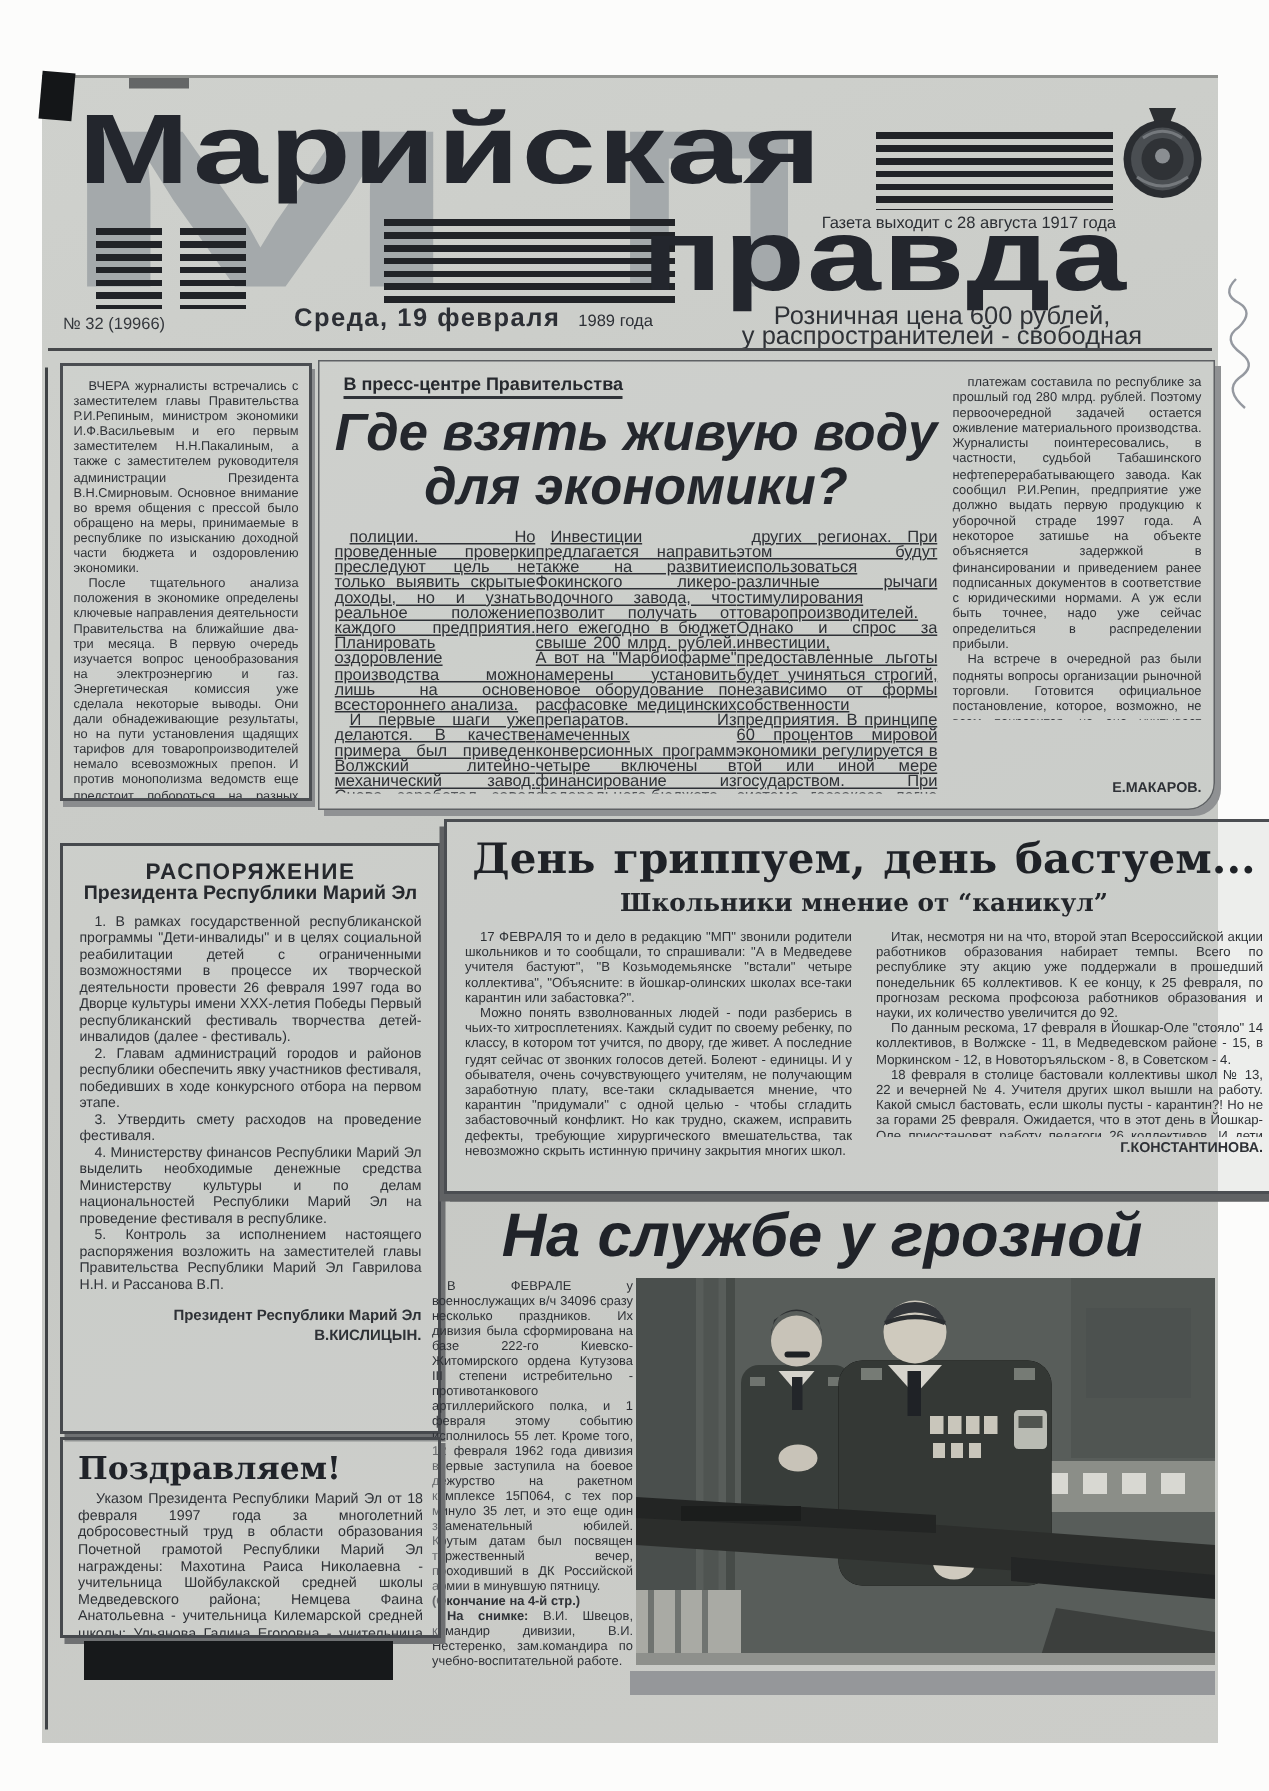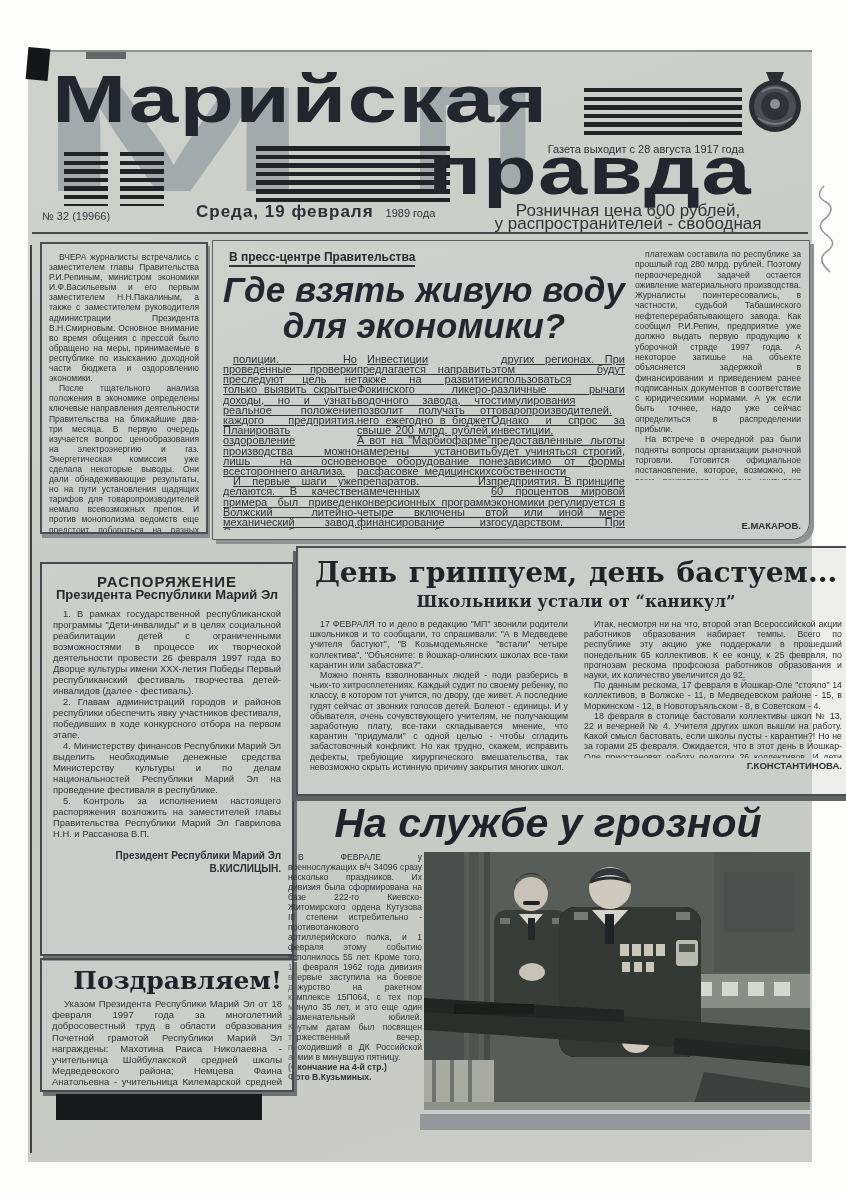--- a/index.html
+++ b/index.html
@@ -77,21 +77,21 @@
   .army-col{left:260px;top:802px;width:134px;height:262px;font-size:8.6px;line-height:10px;overflow:hidden;background:none;}
   .army-note{font-weight:bold;margin:4px 0 3px;text-indent:0 !important;}
   .army-caption{margin-top:2px;}
   .army-caption .lbl{font-weight:bold;}
   .photo-credit{margin-top:4px;font-weight:600;text-align:center;text-indent:0 !important;}
   .photo-frame{position:absolute;left:396px;top:802px;width:386px;height:258px;overflow:hidden;}
   .photo-bar{position:absolute;left:392px;top:1064px;width:390px;height:16px;background:#95979a;}
 
   
   .congrats-box{left:12px;top:908px;width:254px;height:134px;border:2px solid #46494d;box-shadow:3px 4px 0 #6e7072;padding:6px 10px;overflow:hidden;}
-  .congrats-title{text-align:right;font-family:"DejaVu Serif",serif;font-weight:bold;font-size:25px;color:#202329;}
+  .congrats-title{text-align:left;font-family:"DejaVu Serif",serif;font-weight:bold;font-size:21px;color:#202329;}
   .congrats-body{margin-top:3px;font-size:9.5px;line-height:11.2px;text-align:justify;text-indent:12px;}
   .black-bar{position:absolute;left:28px;top:1044px;width:206px;height:26px;background:#17191b;}
 
   .handwriting{position:absolute;left:804px;top:182px;z-index:5;}
 </style>
 </head>
 <body>
 
 <div class="paper">
   <div class="topline"></div>
@@ -166,33 +166,34 @@
       <div class="byline">Е.МАКАРОВ.</div>
     </div>
   </div>
 
   <div class="boxed decree-box coltext">
     <div class="decree-t1">РАСПОРЯЖЕНИЕ</div>
     <div class="decree-t2">Президента Республики Марий Эл</div>
     <div class="decree-items">
       <p>1. В рамках государственной республиканской программы "Дети-инвалиды" и в целях социальной реабилитации детей с ограниченными возможностями в процессе их творческой деятельности провести 26 февраля 1997 года во Дворце культуры имени XXX-летия Победы Первый республиканский фестиваль творчества детей-инвалидов (далее - фестиваль).</p>
       <p>2. Главам администраций городов и районов республики обеспечить явку участников фестиваля, победивших в ходе конкурсного отбора на первом этапе.</p>
+      <p>3. Утвердить смету расходов на проведение фестиваля.</p>
       <p>4. Министерству финансов Республики Марий Эл выделить необходимые денежные средства Министерству культуры и по делам национальностей Республики Марий Эл на проведение фестиваля в республике.</p>
       <p>5. Контроль за исполнением настоящего распоряжения возложить на заместителей главы Правительства Республики Марий Эл Гаврилова Н.Н. и Рассанова В.П.</p>
     </div>
     <div class="decree-sig">
       <div>Президент Республики Марий Эл</div>
       <div>В.КИСЛИЦЫН.</div>
     </div>
 
   </div>
 
   <div class="boxed strike-box">
     <div class="strike-headline">День гриппуем, день бастуем...</div>
-    <div class="strike-subhead">Школьники устали от “каникул”</div>
+    <div class="strike-subhead">Школьники мнение от “каникул”</div>
     <div class="strike-cols coltext">
       <div class="col">
         <div class="flow">
           <p>17 ФЕВРАЛЯ то и дело в редакцию "МП" звонили родители школьников и то сообщали, то спрашивали: "А в Медведеве учителя бастуют", "В Козьмодемьянске "встали" четыре коллектива", "Объясните: в йошкар-олинских школах все-таки карантин или забастовка?".</p>
           <p>Можно понять взволнованных людей - поди разберись в чьих-то хитросплетениях. Каждый судит по своему ребенку, по классу, в котором тот учится, по двору, где живет. А последние гудят сейчас от звонких голосов детей. Болеют - единицы. И у обывателя, очень сочувствующего учителям, не получающим заработную плату, все-таки складывается мнение, что карантин "придумали" с одной целью - чтобы сгладить забастовочный конфликт. Но как трудно, скажем, исправить дефекты, требующие хирургического вмешательства, так невозможно скрыть истинную причину закрытия многих школ.</p>
         </div>
       </div>
       <div class="col">
         <div class="flow">
           <p>Итак, несмотря ни на что, второй этап Всероссийской акции работников образования набирает темпы. Всего по республике эту акцию уже поддержали в прошедший понедельник 65 коллективов. К ее концу, к 25 февраля, по прогнозам рескома профсоюза работников образования и науки, их количество увеличится до 92.</p>
@@ -201,20 +202,21 @@
         </div>
         <div class="byline">Г.КОНСТАНТИНОВА.</div>
       </div>
     </div>
   </div>
 
   <div class="army-headline">На службе у грозной силы</div>
   <div class="boxed army-col coltext" style="border:none;background:none;">
     <p>В ФЕВРАЛЕ у военнослужащих в/ч 34096 сразу несколько праздников. Их дивизия была сформирована на базе 222-го Киевско-Житомирского ордена Кутузова III степени истребительно - противотанкового артиллерийского полка, и 1 февраля этому событию исполнилось 55 лет. Кроме того, 12 февраля 1962 года дивизия впервые заступила на боевое дежурство на ракетном комплексе 15П064, с тех пор минуло 35 лет, и это еще один знаменательный юбилей. Крутым датам был посвящен торжественный вечер, проходивший в ДК Российской армии в минувшую пятницу.</p>
     <p class="army-note">(Окончание на 4-й стр.)</p>
+    <p class="army-caption"><span class="lbl">На снимке:</span><span> В.И. Швецов, командир дивизии, В.И. Нестеренко, зам.командира по учебно-воспитательной работе.</span></p>
     <p class="photo-credit">Фото В.Кузьминых.</p>
   </div>
 
   <div class="photo-frame">
     <svg width="386" height="258" viewBox="0 0 386 258">
       <rect width="386" height="258" fill="#585d5a"></rect>
       <g opacity="0.5">
         <rect x="0" y="0" width="40" height="258" fill="#3e4341"></rect>
         <rect x="45" y="0" width="10" height="258" fill="#474c49"></rect>
         <rect x="60" y="0" width="6" height="258" fill="#353a38"></rect>

